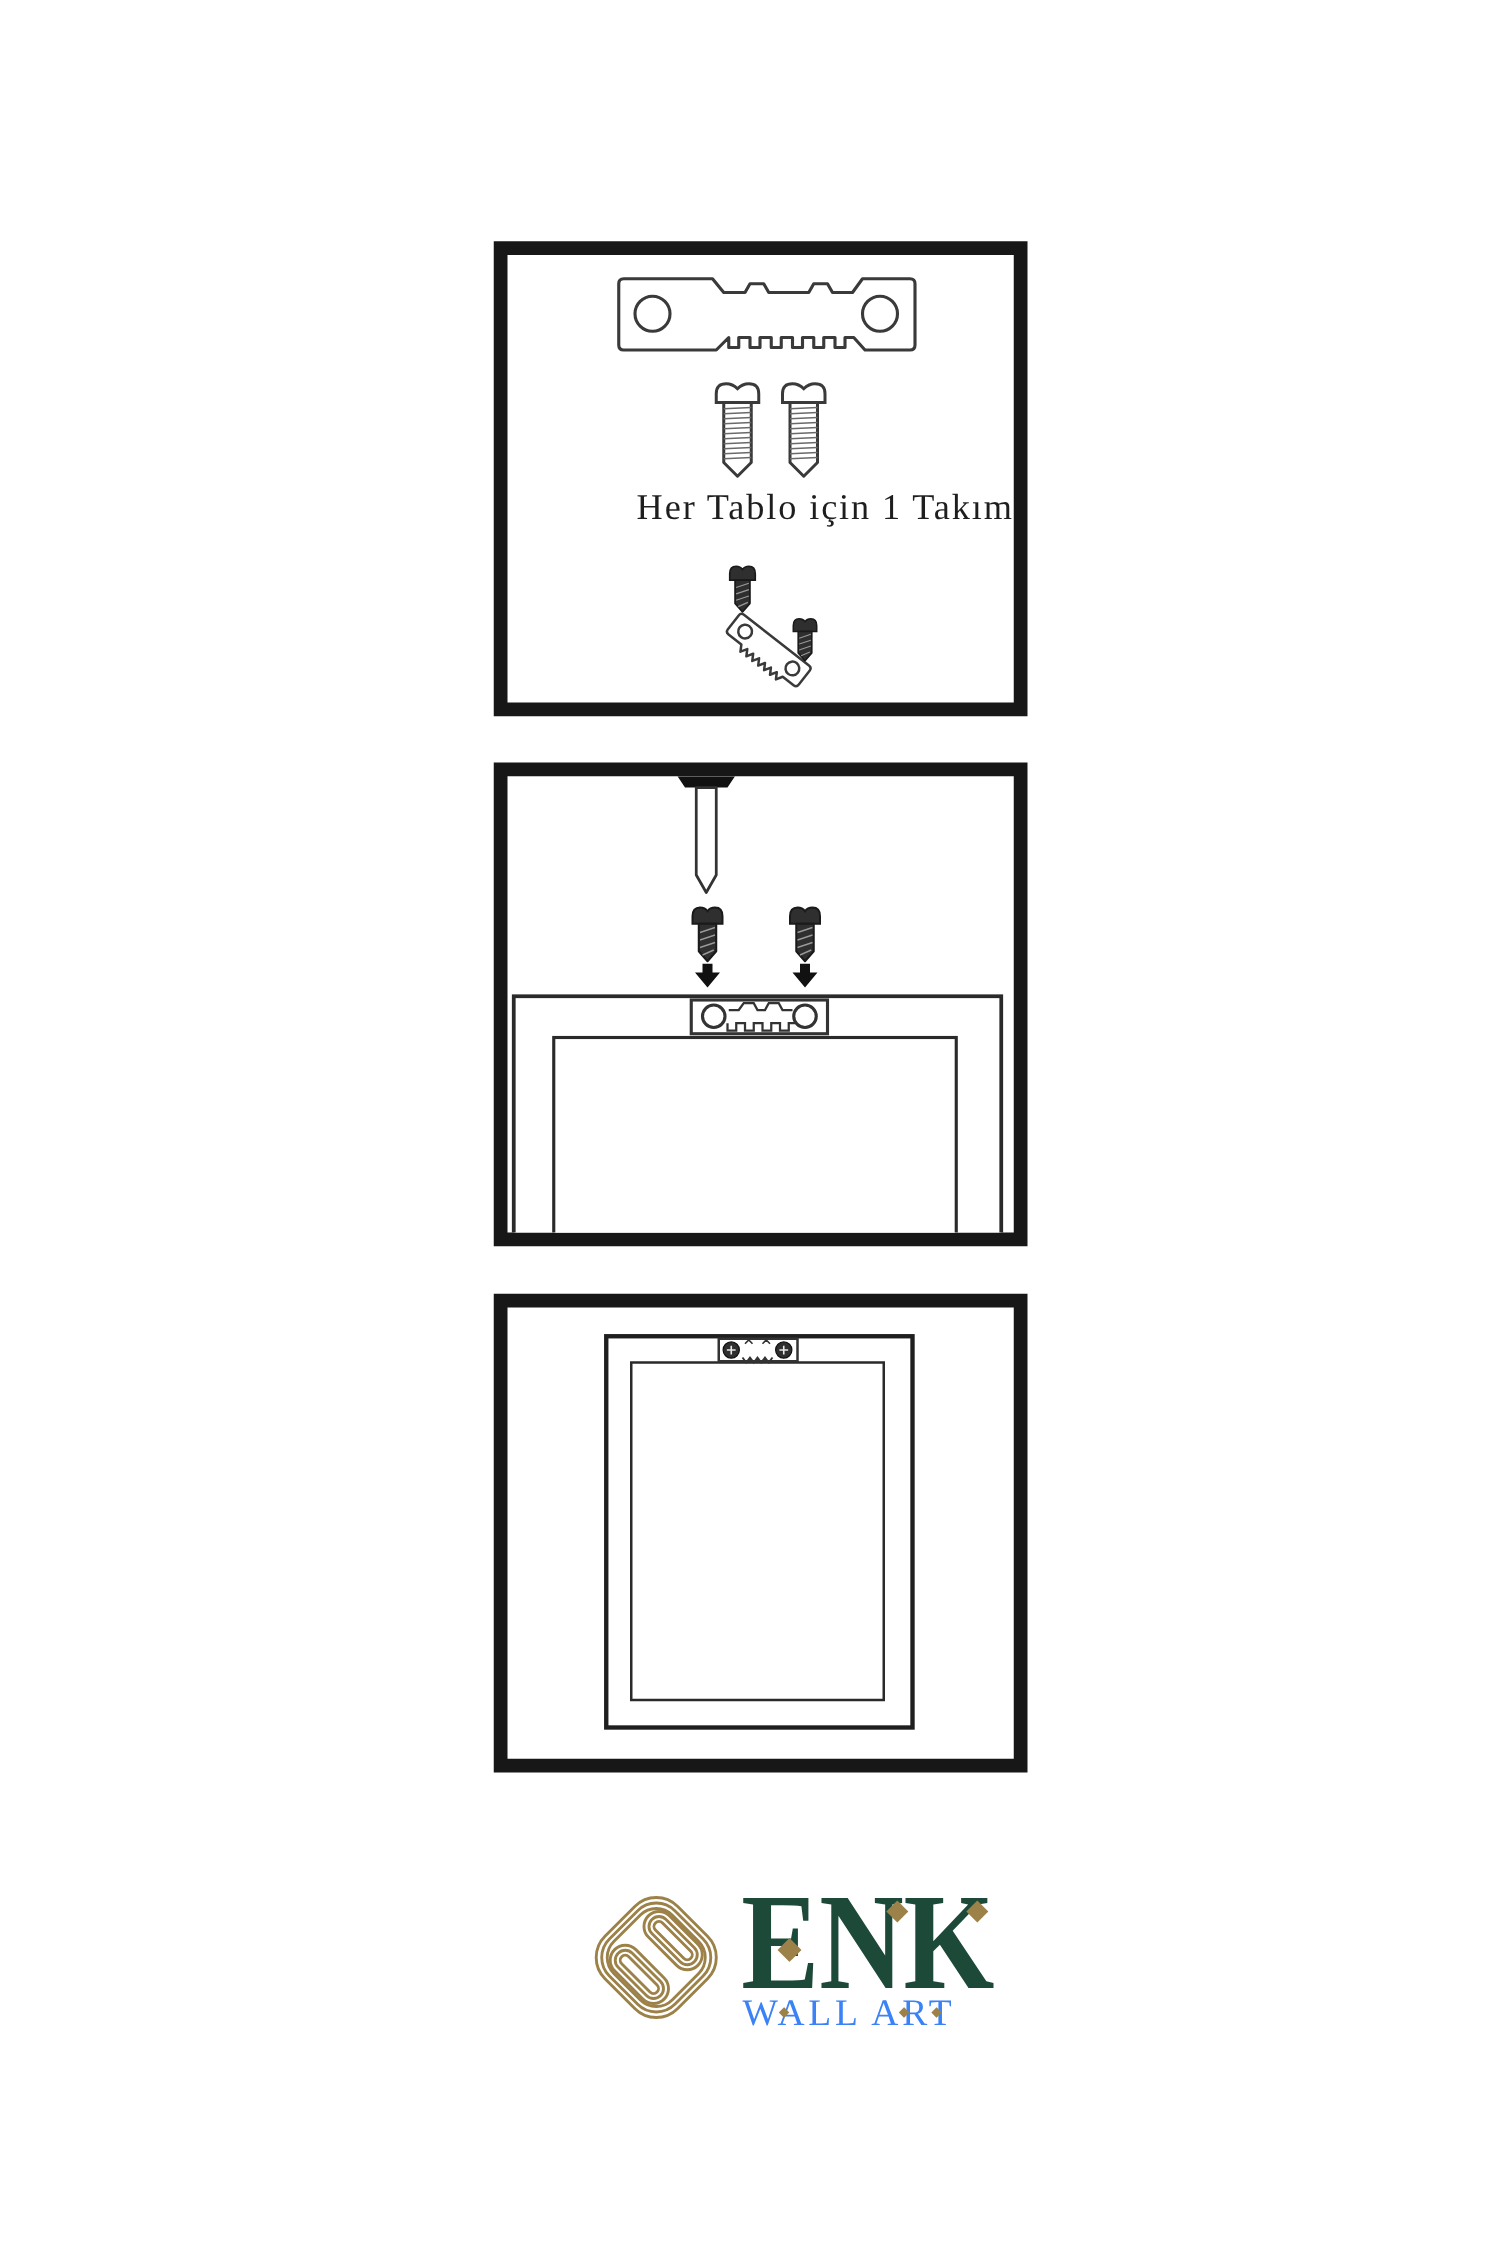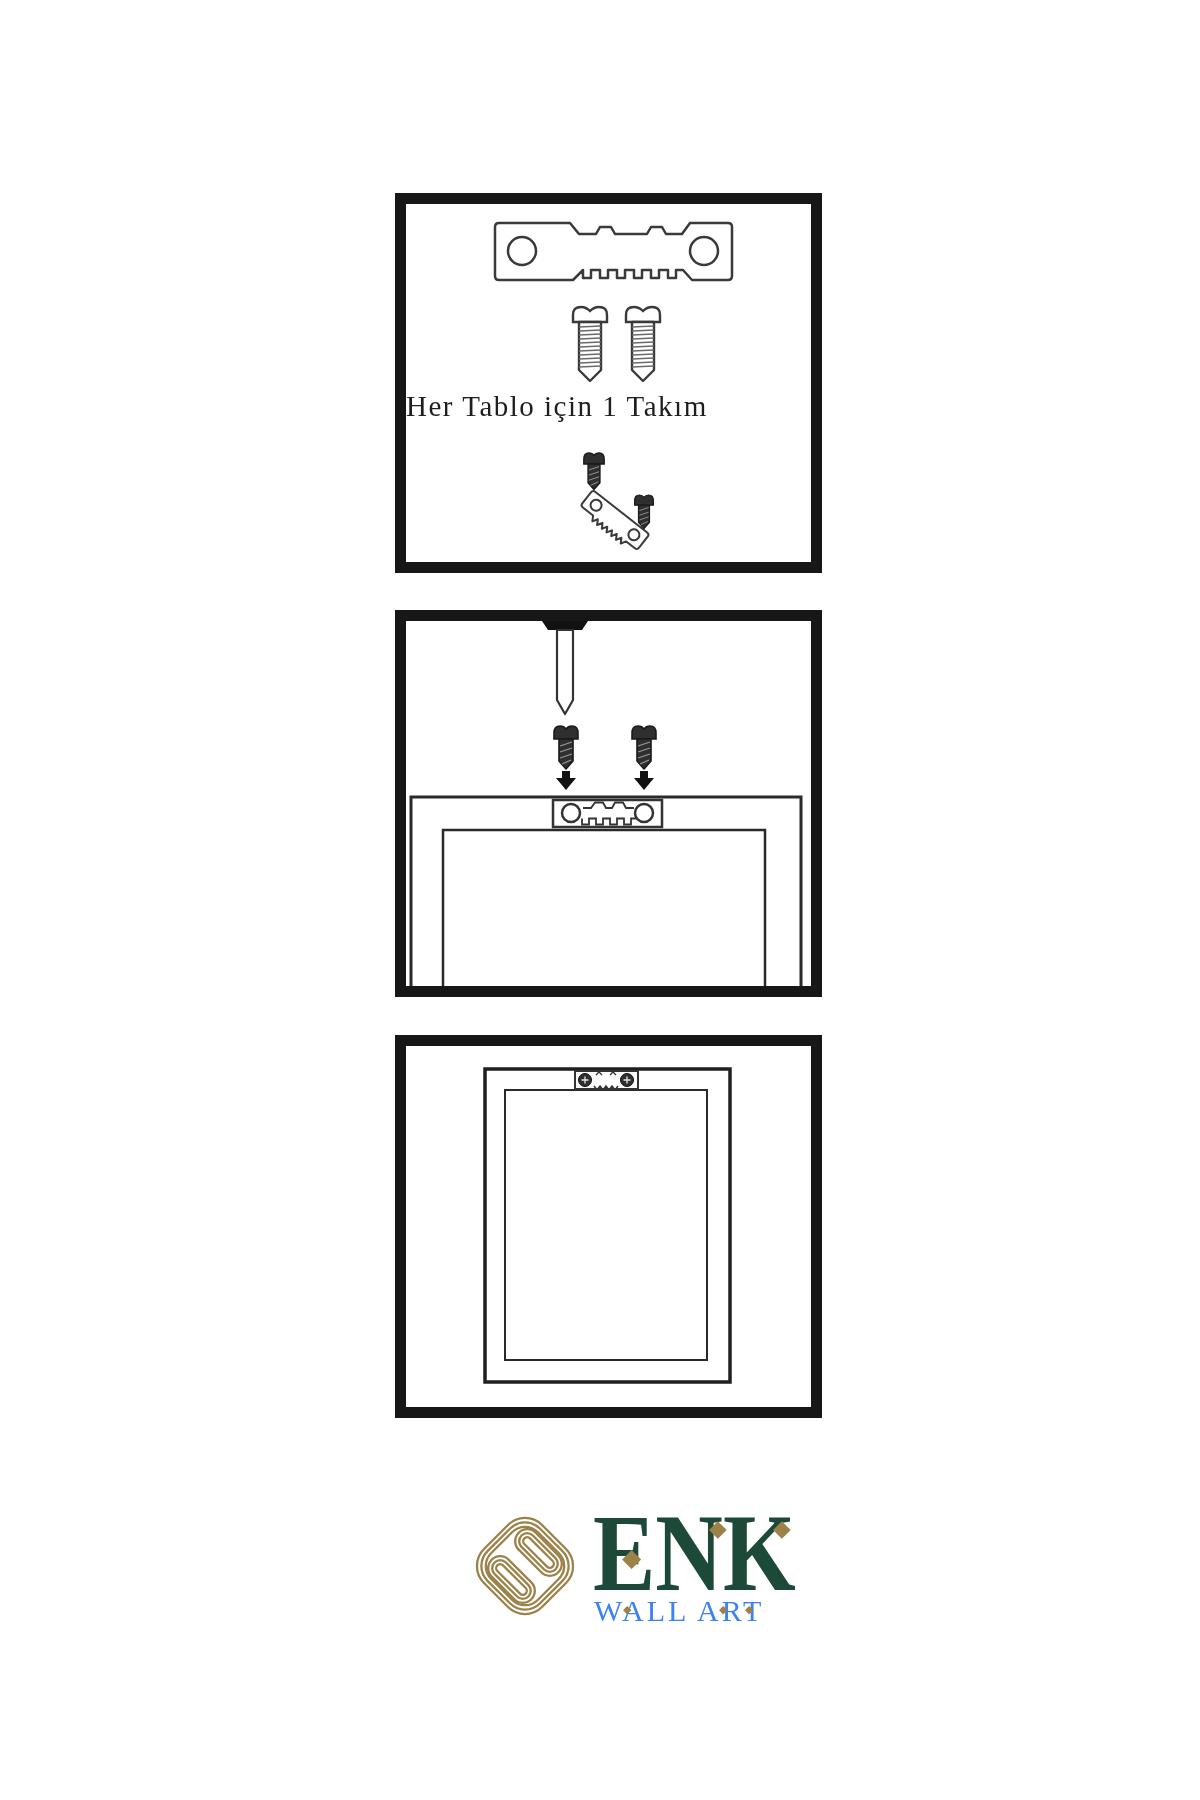--- a/index.html
+++ b/index.html
@@ -4,21 +4,21 @@
 <style>
   html,body{margin:0;padding:0;background:#fff;}
   .sheet{position:relative;width:1200px;height:1800px;background:#fff;overflow:hidden;
          font-family:"Liberation Serif",serif;}
   .panel{position:absolute;left:395px;width:427px;box-sizing:border-box;
          border:11px solid #171717;background:#fff;}
   #panel-1{top:193px;height:380px;}
   #panel-2{top:610px;height:387px;}
   #panel-3{top:1035px;height:383px;}
   .panel svg{position:absolute;left:0;top:0;display:block;}
-  .caption{position:absolute;left:0;top:186px;width:100%;text-align:left;
+  .caption{position:absolute;left:0;top:186px;width:100%;text-align:right;
            font-size:29px;letter-spacing:1.5px;color:#1e1e1e;}
   .logo{position:absolute;left:463px;top:1495px;width:345px;height:150px;}
   .logo .knot{position:absolute;left:0;top:0;}
   .brand-name{position:absolute;left:130px;top:3px;font-size:110px;line-height:1;
               font-weight:700;color:#1d4939;letter-spacing:0;
               transform:scaleX(.85);transform-origin:left top;white-space:nowrap;}
   .dia{position:absolute;font-family:"DejaVu Sans",sans-serif;color:#9c8148;line-height:1;}
   .d1{left:159px;top:50px;font-size:25px;}
   .d2{left:246px;top:22px;font-size:23px;}
   .d3{left:310px;top:22px;font-size:23px;}

